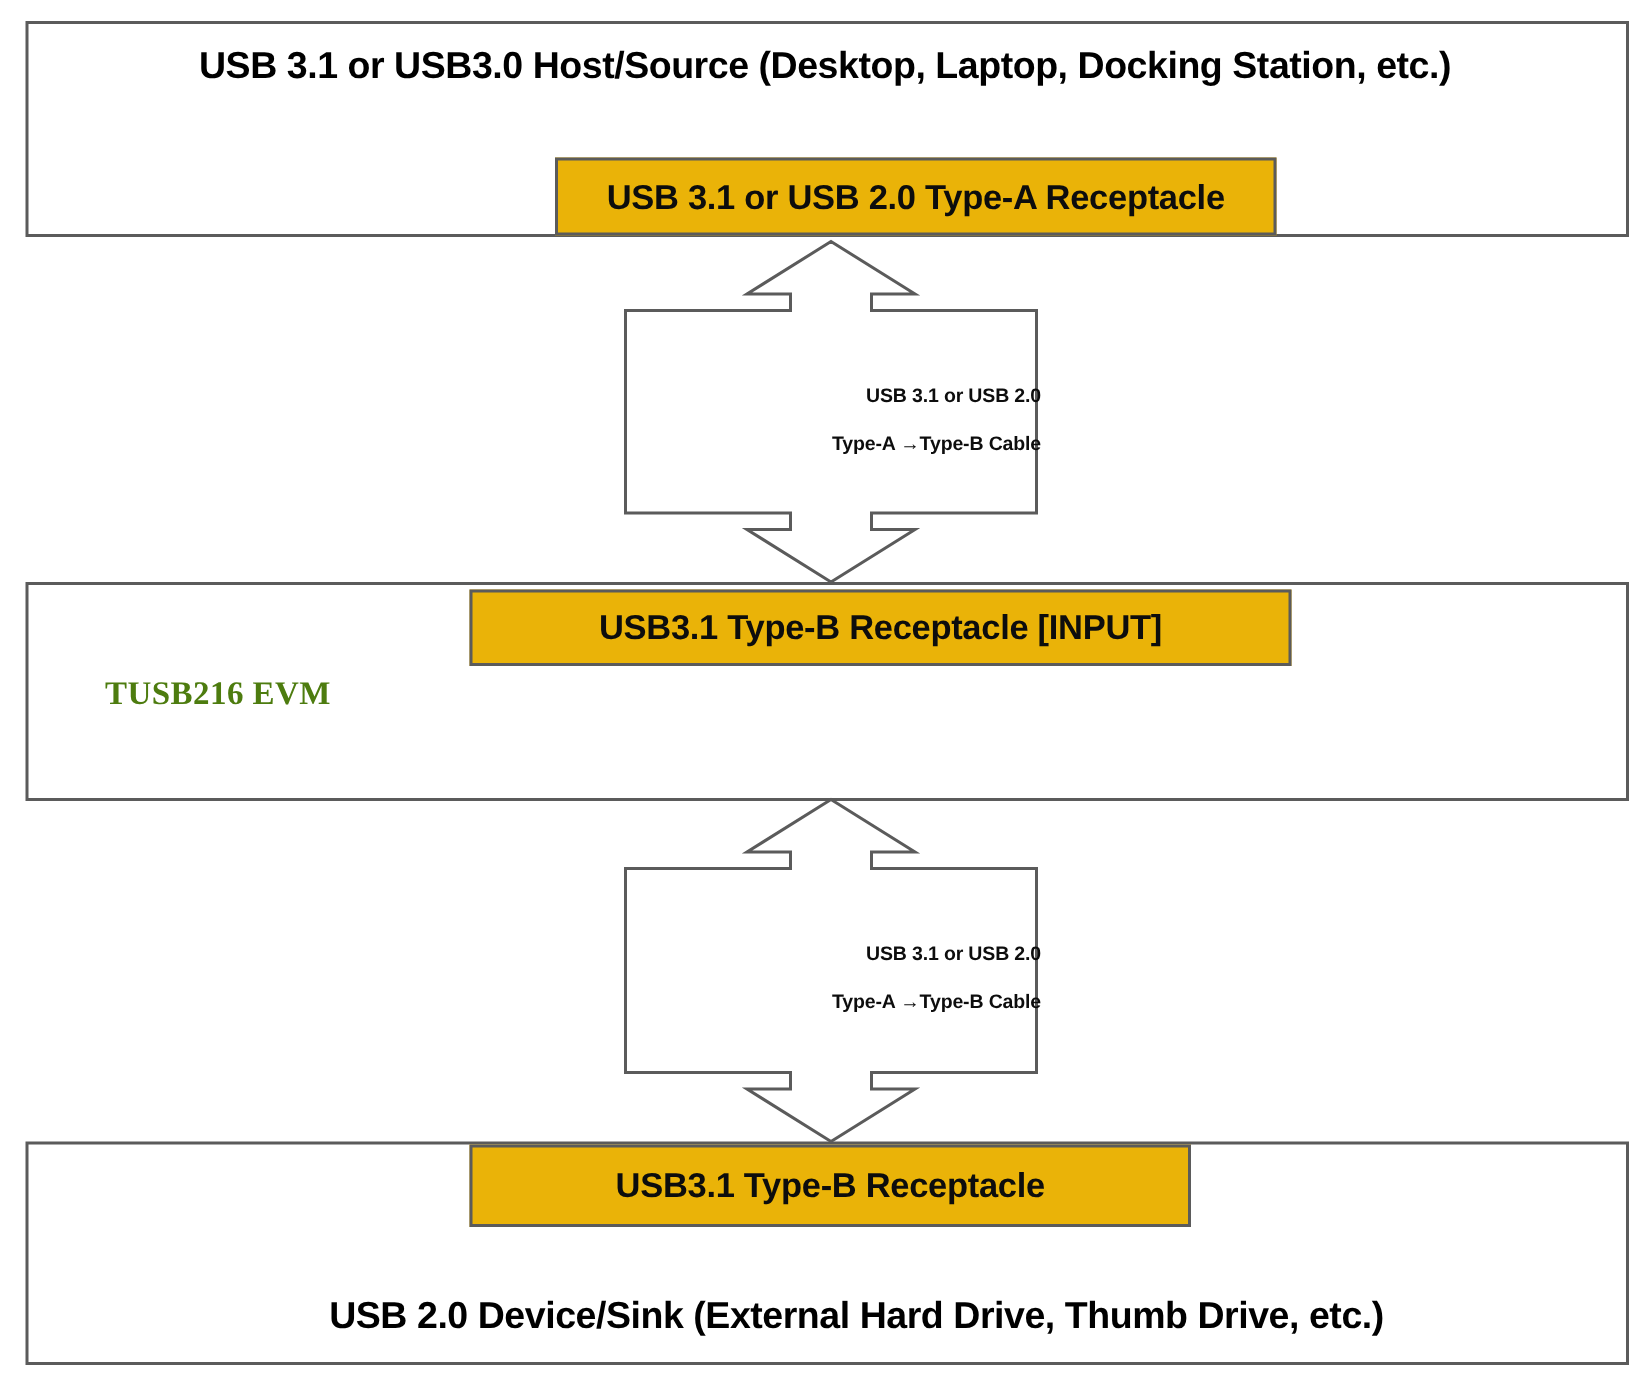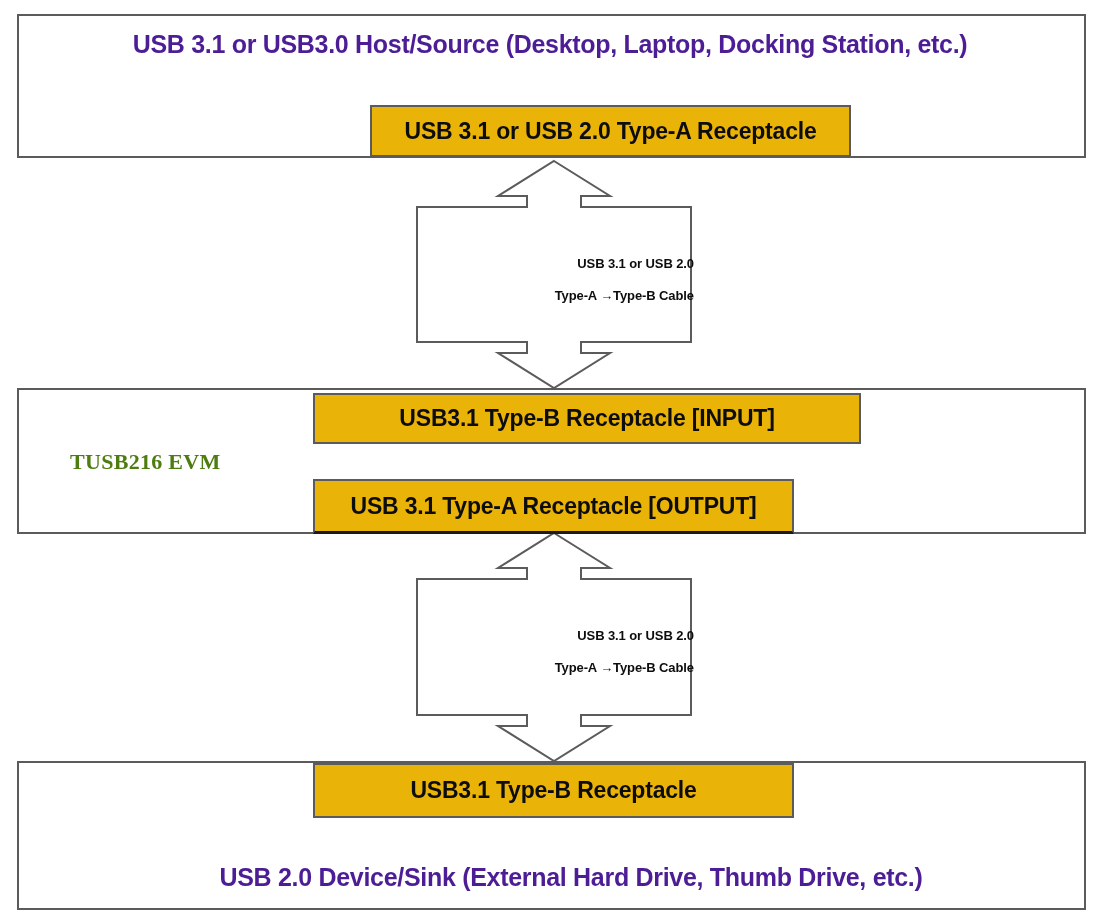--- a/index.html
+++ b/index.html
@@ -47,21 +47,21 @@
   #evm-input         { left: 313px; top: 393px; width: 548px; height: 51px; text-align: right; }
   #evm-output        { left: 313px; top: 479px; width: 481px; height: 55px;
                        border-bottom: 3px solid #1a1a1a; }
   #device-receptacle { left: 313px; top: 763px; width: 481px; height: 55px; }
 
   
   .hdr-text {
     position: absolute;
     font-weight: bold;
     font-size: 25px;
-    color: #4c1d95;
+    color: #000000;
     letter-spacing: -0.3px;
     white-space: nowrap;
     z-index: 4;
   }
   #host-title   { left: 0; top: 30px;  width: 1100px; text-align: center; }
   #device-title { left: 0; top: 863px; width: 1100px; text-align: center; padding-left: 21px; }
 
   .recept-text {
     font-weight: bold;
     font-size: 23px;
@@ -157,23 +157,20 @@
   </div>
 
   <div class="outer-box" id="evm-box"></div>
 
   <div id="evm-label">TUSB216 EVM</div>
 
   <div class="recept-box" id="evm-input">
     <span class="recept-text">USB3.1 Type-B Receptacle [INPUT]</span>
   </div>
 
-  <div class="recept-box" id="evm-output">
-    <span class="recept-text">USB 3.1 Type-A Receptacle [OUTPUT]</span>
-  </div>
 
   <div class="cable" id="cable-bottom">
     <svg viewBox="0 0 280 234" preserveAspectRatio="none">
       <path class="cable-outline" d="M 140 3
                L 196 38
                L 167 38
                L 167 49
                L 277 49
                L 277 185
                L 167 185

